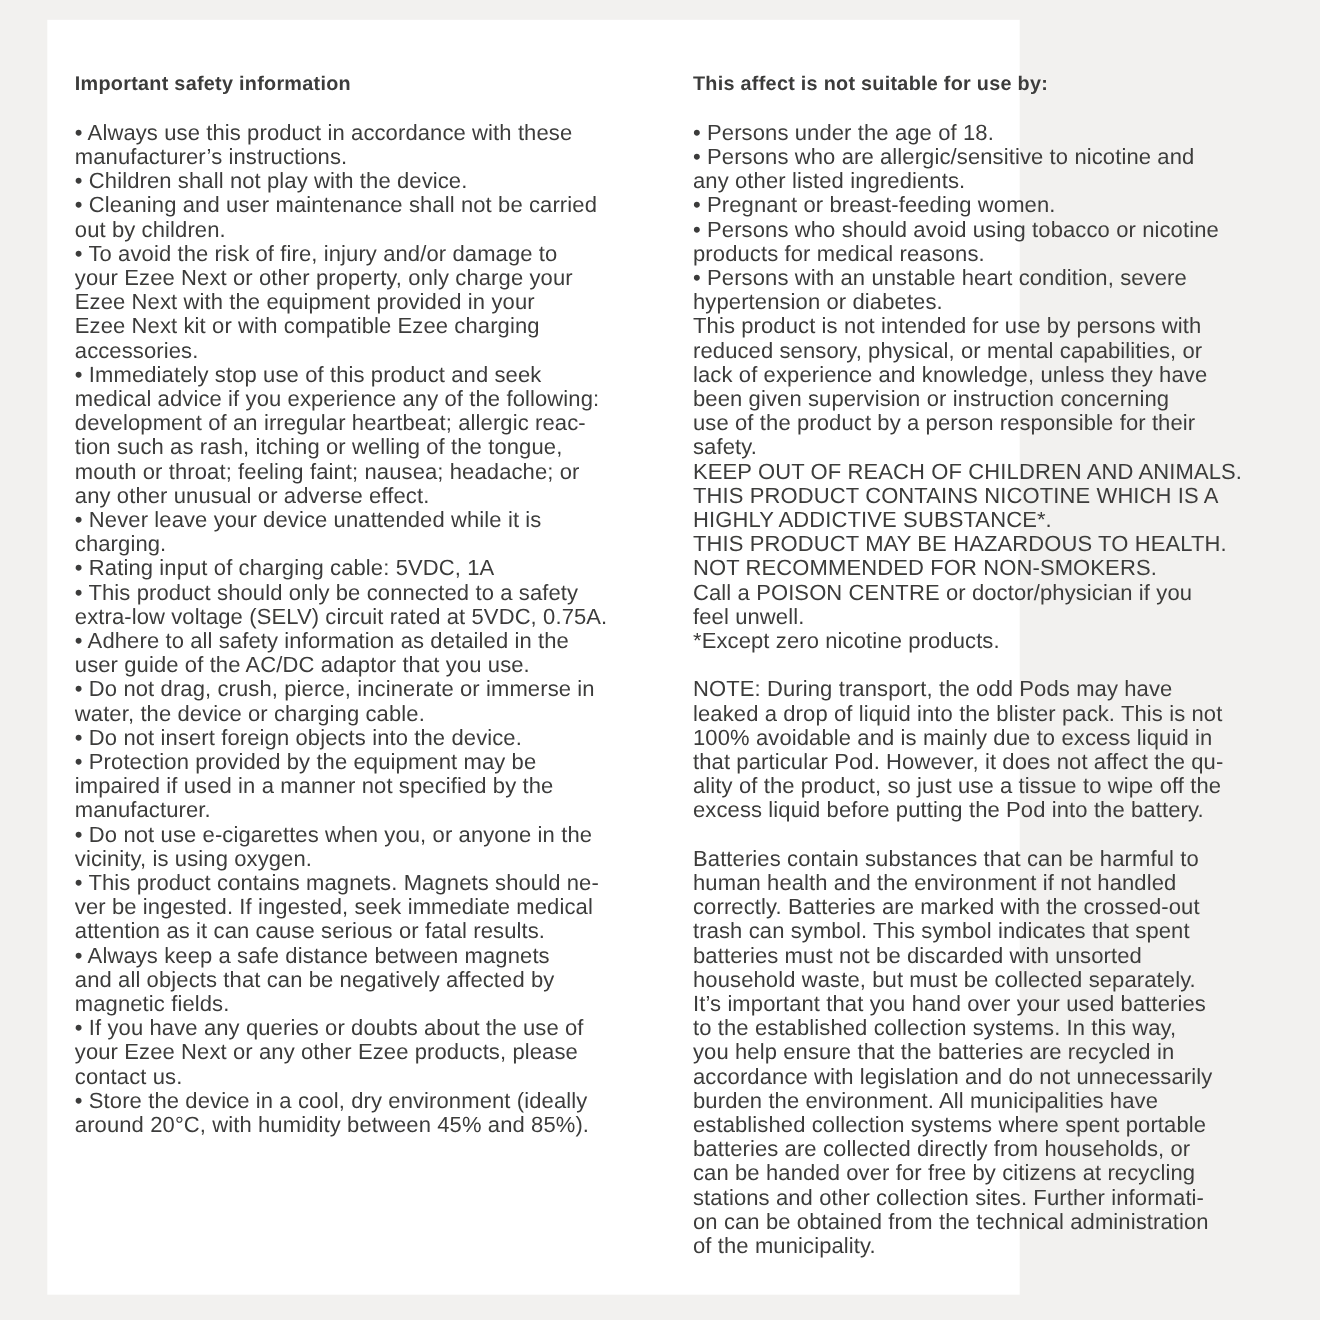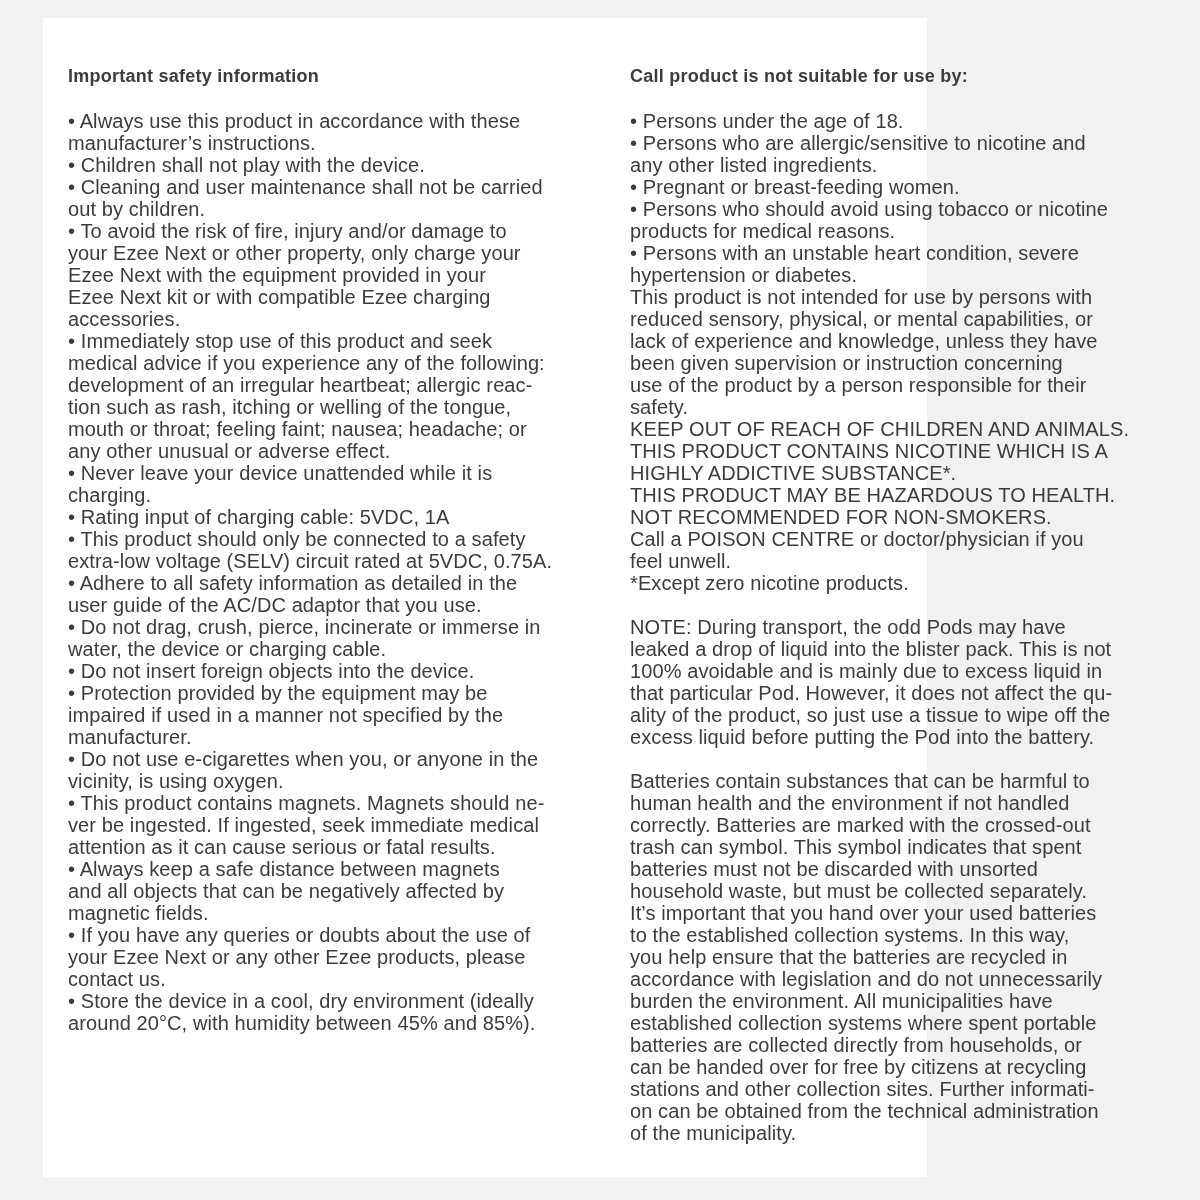--- a/index.html
+++ b/index.html
@@ -86,21 +86,21 @@
 and all objects that can be negatively affected by
 magnetic fields.
 • If you have any queries or doubts about the use of
 your Ezee Next or any other Ezee products, please
 contact us.
 • Store the device in a cool, dry environment (ideally
 around 20°C, with humidity between 45% and 85%).</div>
   </div>
 
   <div class="column column-right">
-    <h2 class="heading">Call product is not suitable for use by:</h2>
+    <h2 class="heading">This affect is not suitable for use by:</h2>
     <div class="body-text">• Persons under the age of 18.
 • Persons who are allergic/sensitive to nicotine and
 any other listed ingredients.
 • Pregnant or breast-feeding women.
 • Persons who should avoid using tobacco or nicotine
 products for medical reasons.
 • Persons with an unstable heart condition, severe
 hypertension or diabetes.
 This product is not intended for use by persons with
 reduced sensory, physical, or mental capabilities, or

